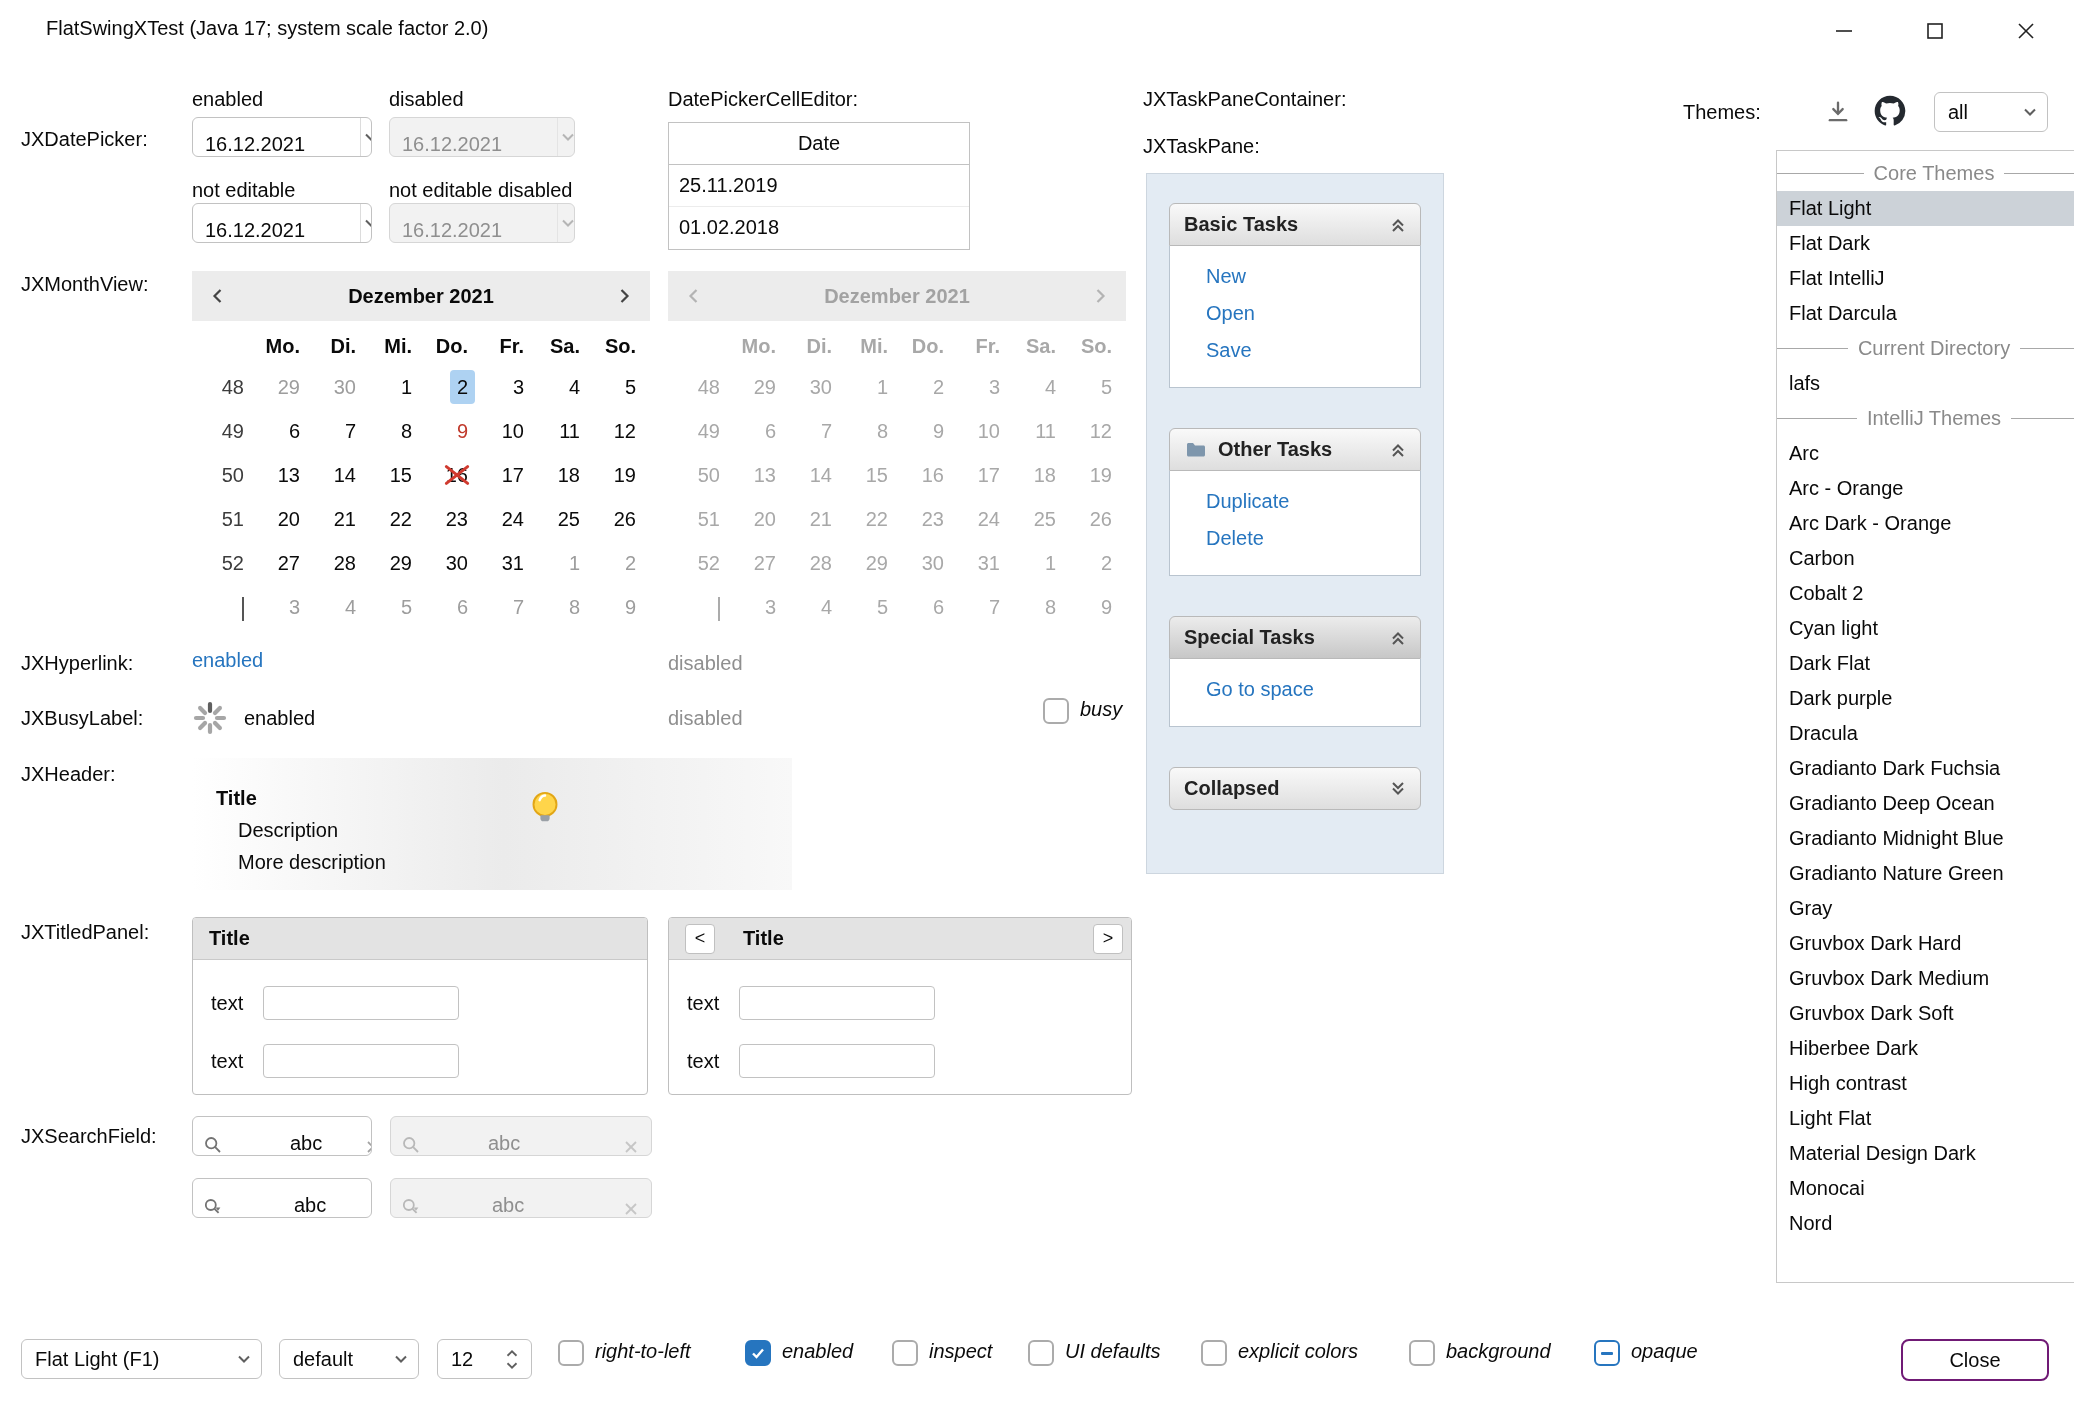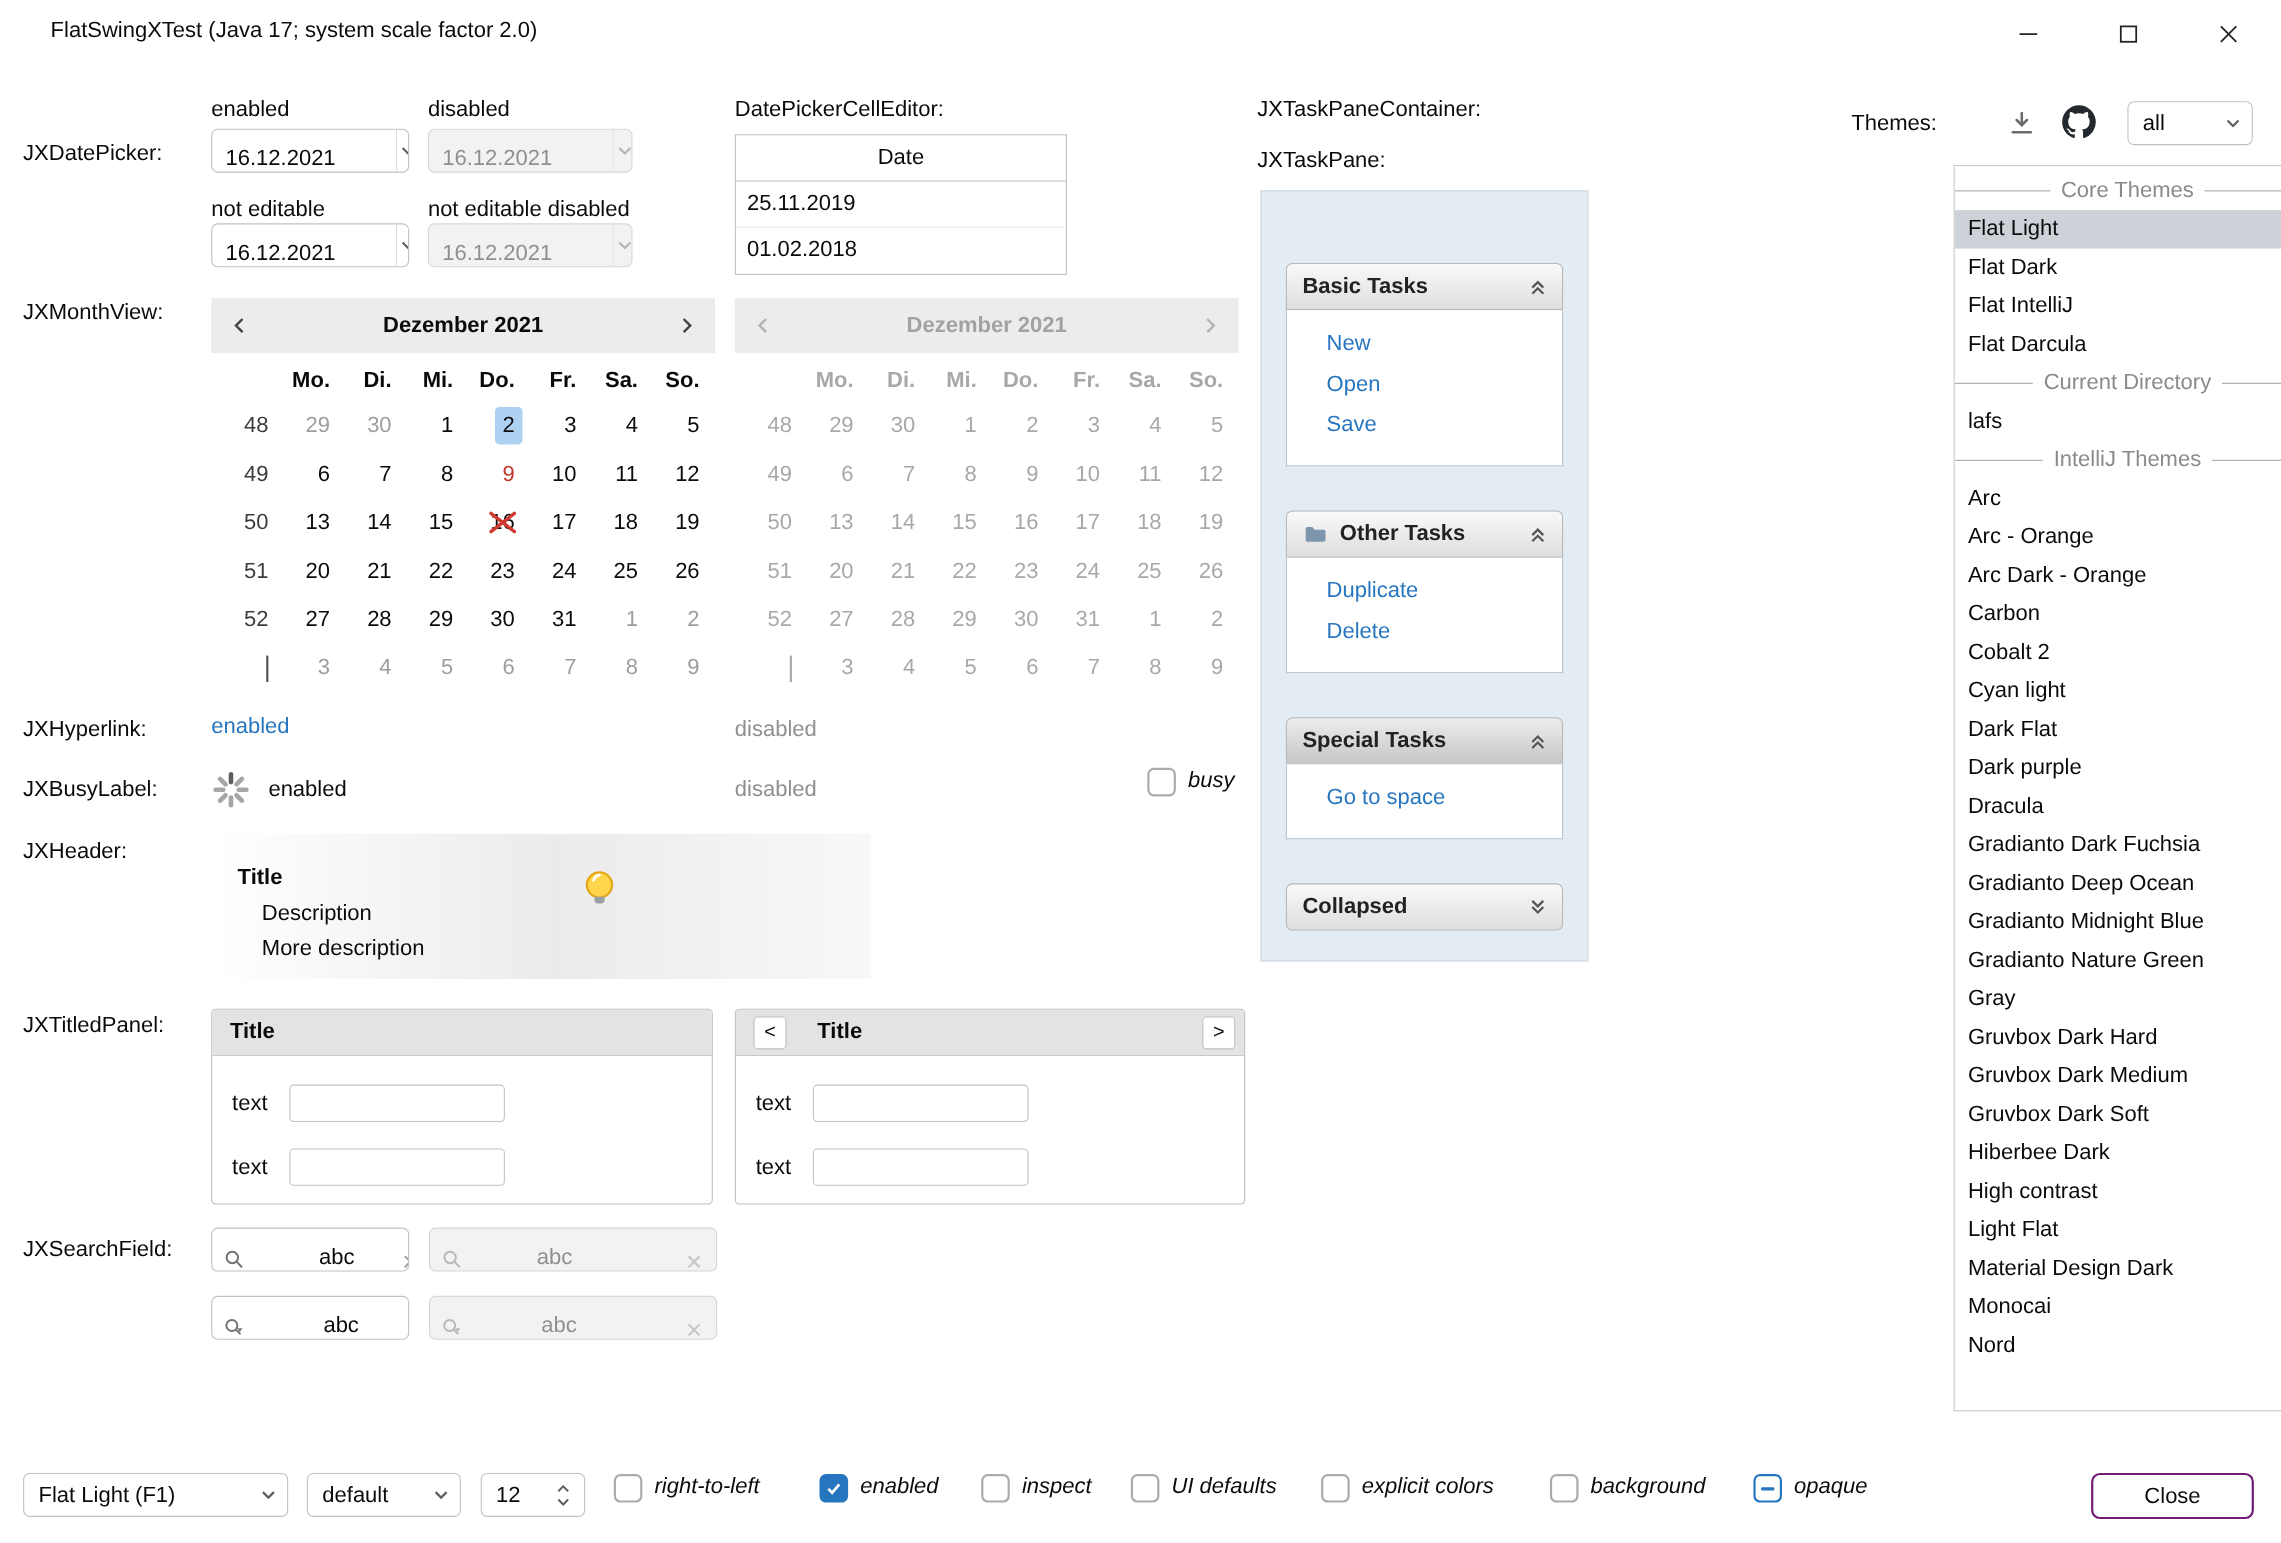--- a/index.html
+++ b/index.html
@@ -78,21 +78,21 @@
   .sf-icon { margin-left:10px; display:flex; }
   .sf-text { flex:1; margin-left:24px; }
   .sf-clear { margin-right:12px; display:flex; }
 
   
   .taskcontainer { position:absolute; background:var(--taskContainerBg,#e3ebf3); border:1px solid #cdd6df;
                    padding:29px 22px 0; }
   .taskpane { margin-bottom:40px; }
   .tp-header { height:43px; border:1px solid #b9b9b9; border-radius:6px;
                background:linear-gradient(#f9f9f9,#dedede); display:flex; align-items:center;
-               padding:0 12px 0 14px; font-weight:bold; color:#222;margin-top:36px; }
+               padding:0 12px 0 14px; font-weight:bold; color:#222; }
   .taskpane.has-content .tp-header { border-radius:6px 6px 0 0; }
   .taskpane.special .tp-header { background:linear-gradient(#ececec,#c7c7c7); }
   .tp-title { flex:1; }
   .tp-folder { margin-right:10px; display:flex; }
   .tp-chevron { display:flex; }
   .tp-content { border:1px solid #b9c4cf; border-top:none; background:#fff; padding:12px 0 18px 36px; }
   .tp-link { color:var(--accent,#2675bf); line-height:37px; }
 
   
   .theme-list { position:absolute; border:1px solid #c8c8c8; background:#fff; padding-top:5px; overflow:hidden; }

